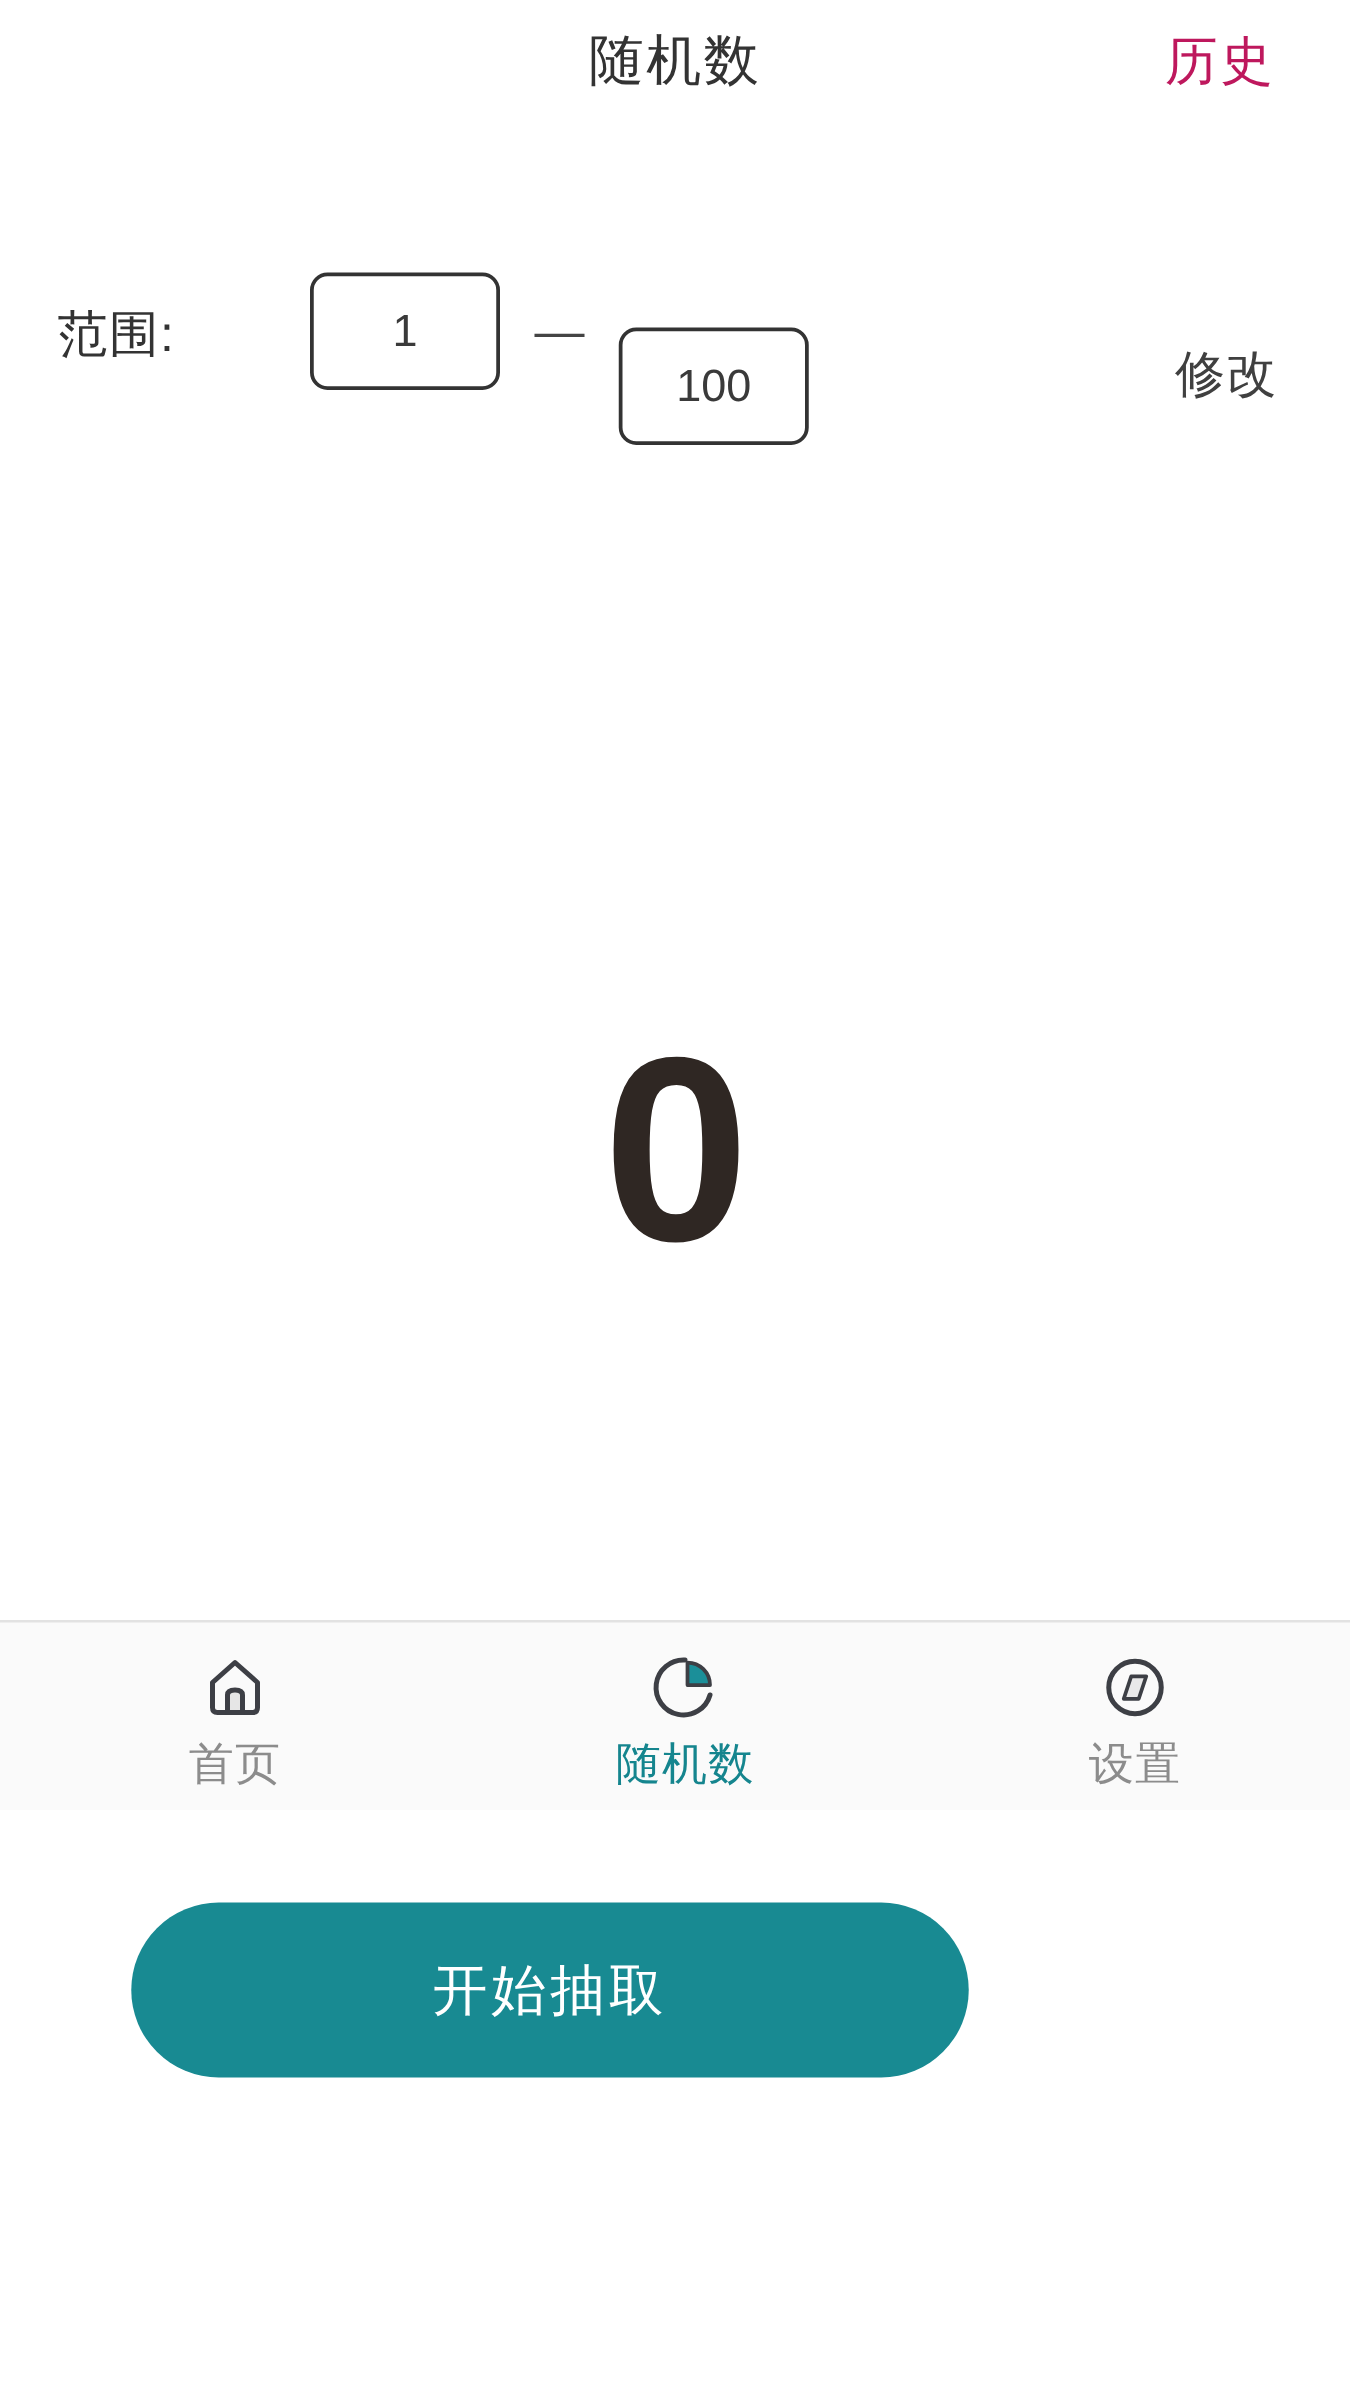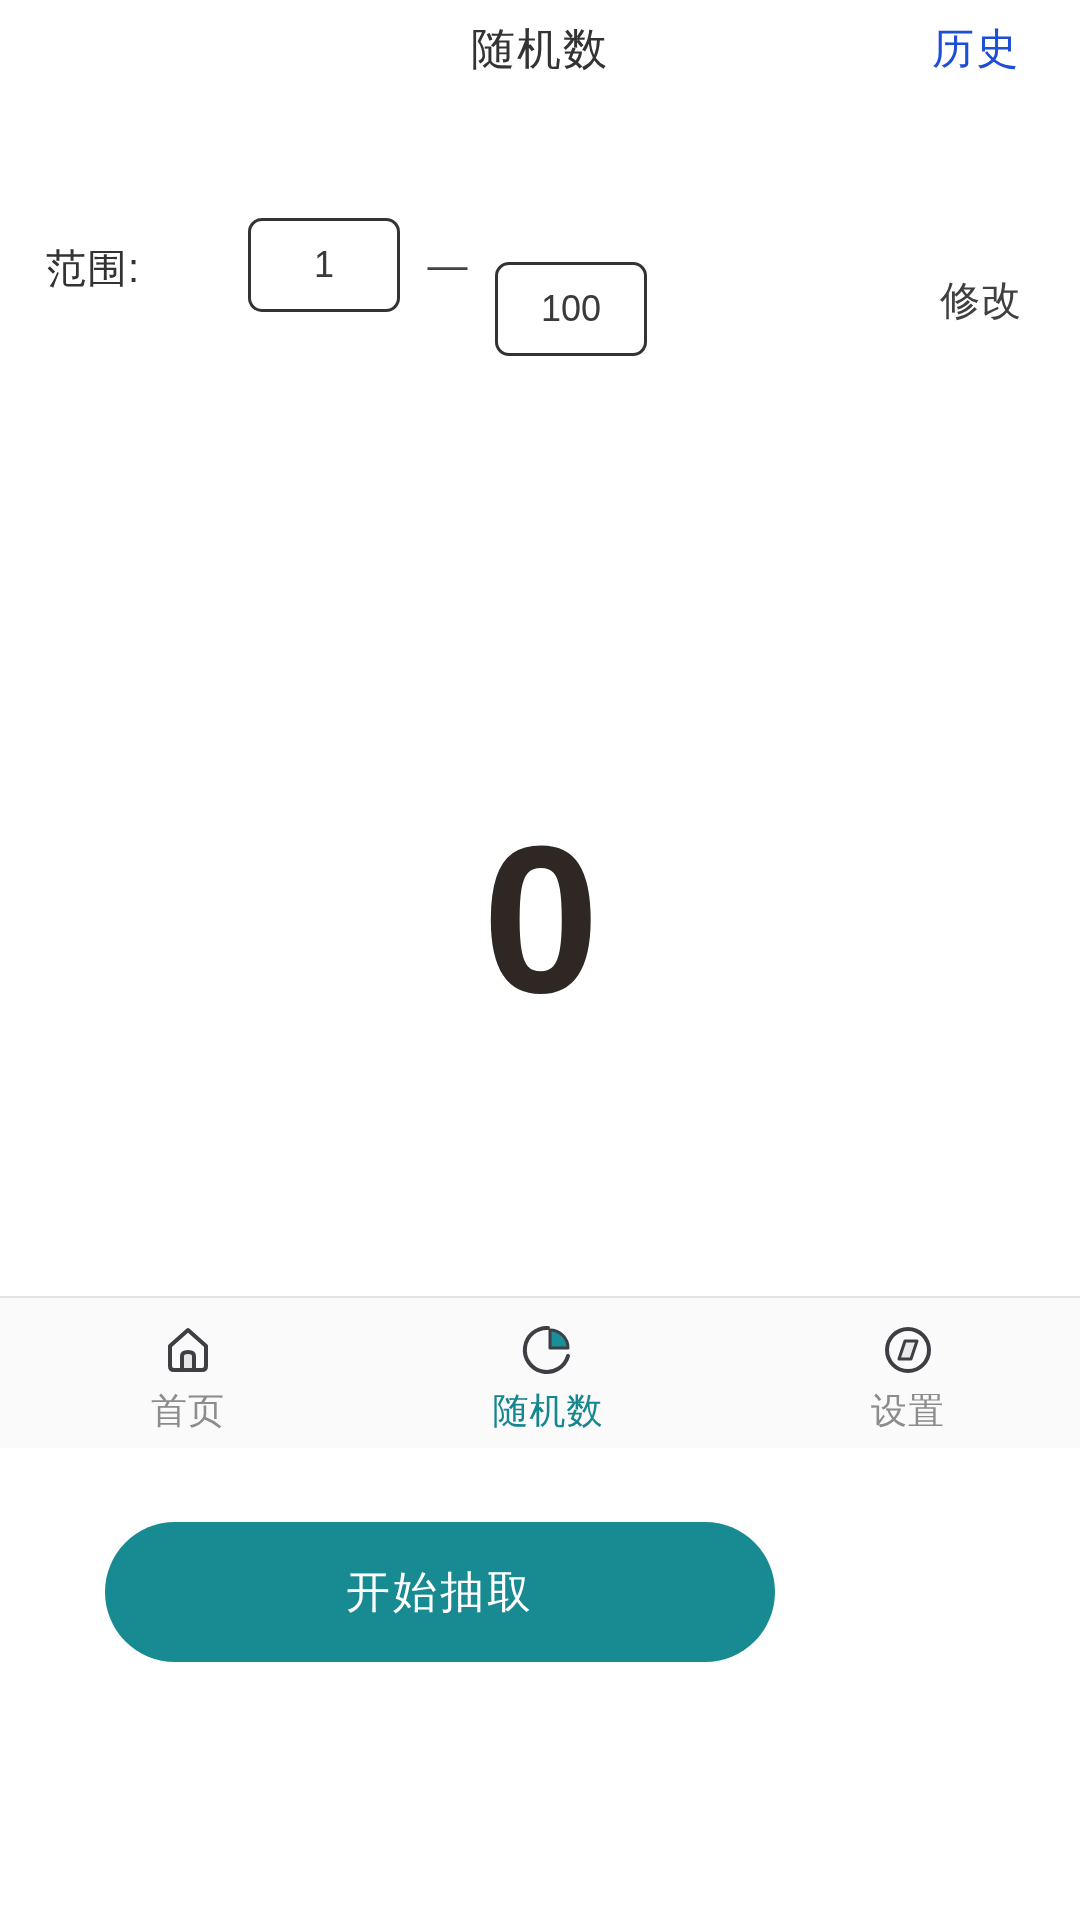--- a/index.html
+++ b/index.html
@@ -17,21 +17,21 @@
     background:#ffffff;
   }
   .header-title {
     position:absolute; left:0; top:18px; width:1080px;
     text-align:center;
     font-size:44px; color:#333333; letter-spacing:2px;
     line-height:62px;
   }
   .header-action {
     position:absolute; right:60px; top:18px;
-    font-size:42px; color:#1d4ed8; letter-spacing:2px;
+    font-size:42px; color:#be185d; letter-spacing:2px;
     line-height:62px;
   }
 
   
   .range-row {
     position:absolute; left:0; top:218px; width:1080px; height:100px;padding-left:26px;
   }
   .range-label {
     position:absolute; left:46px; top:24px;
     font-size:40px; color:#333333; line-height:52px;

